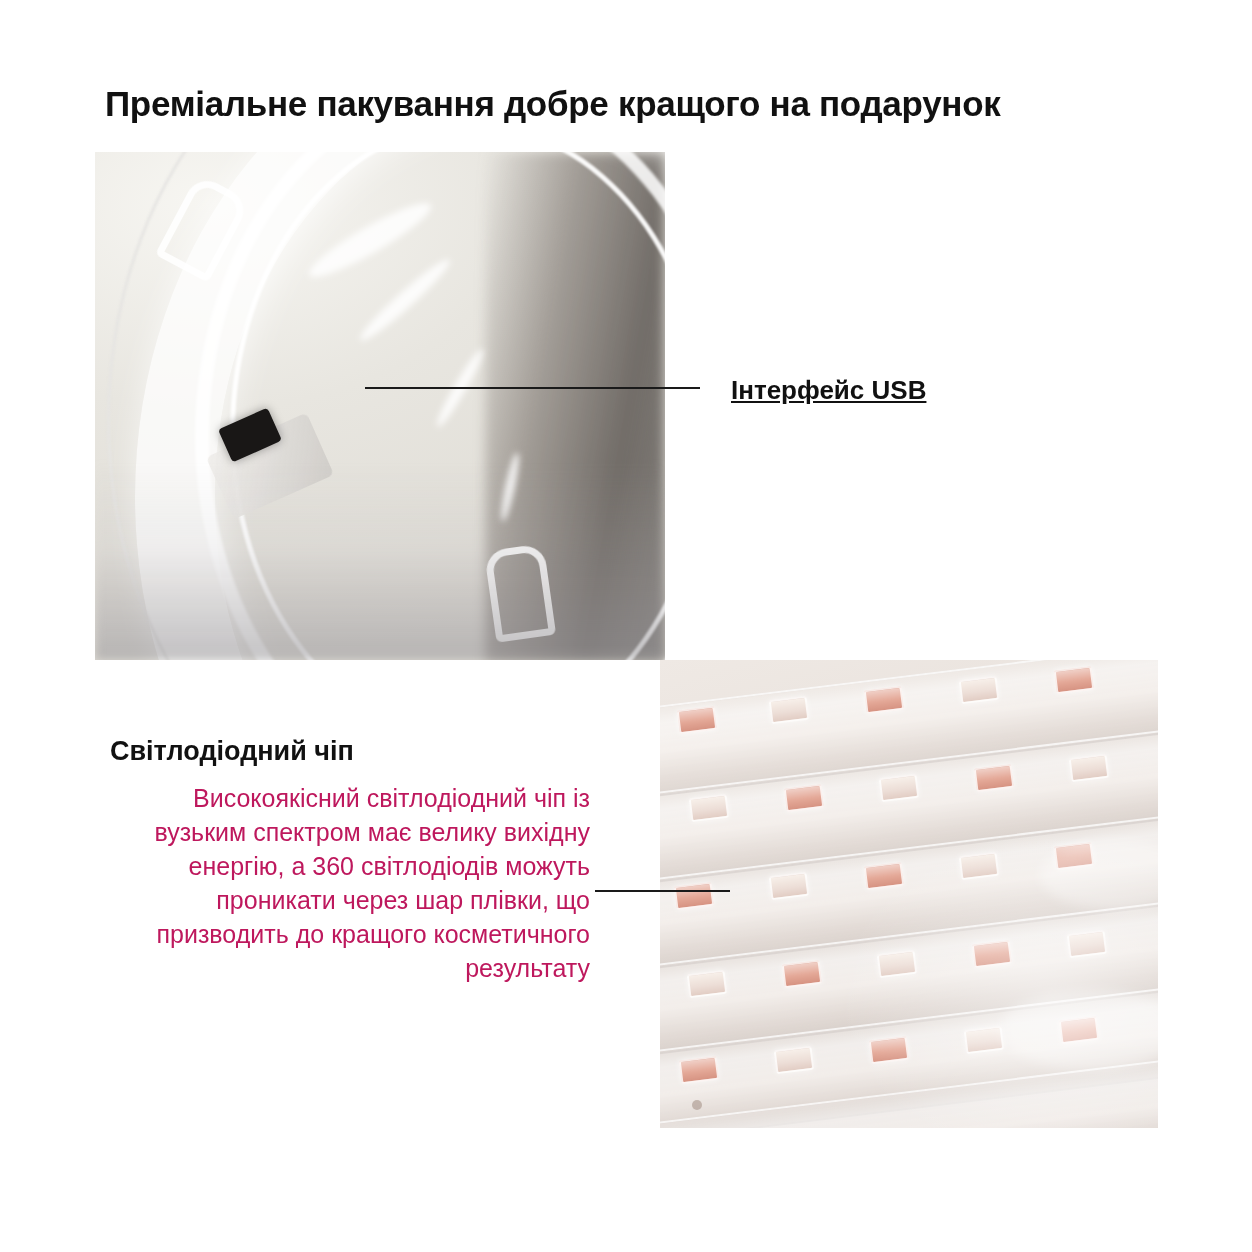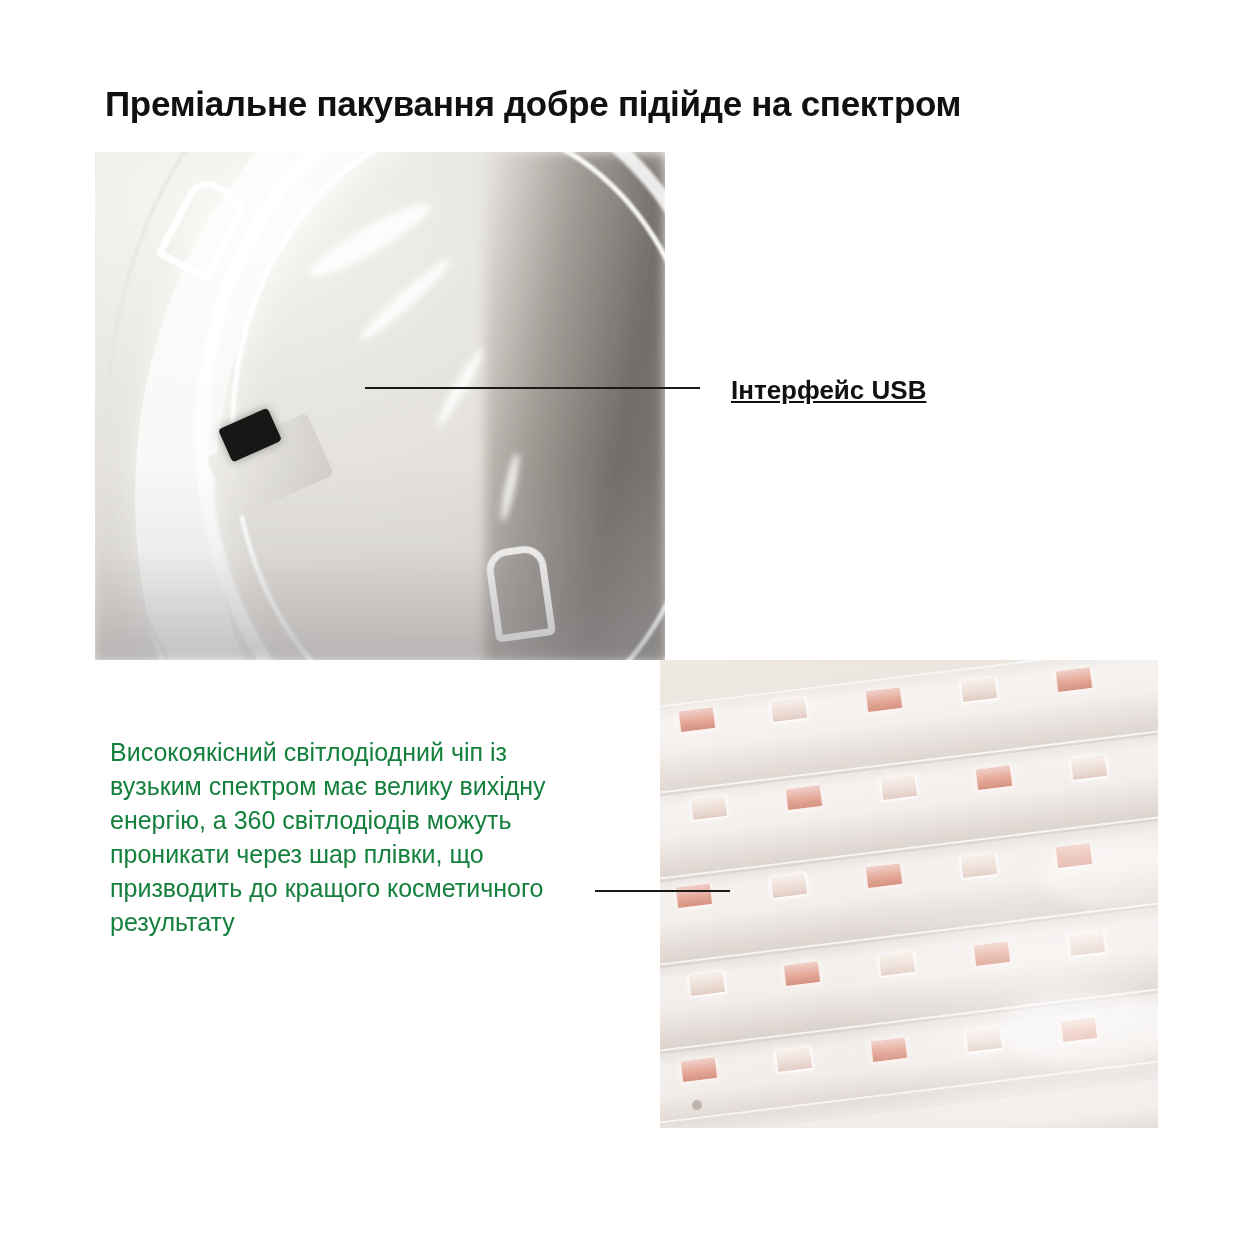--- a/index.html
+++ b/index.html
@@ -238,32 +238,33 @@
   }
   .led-block .title {
     font-size: 27px;
     font-weight: bold;
     color: #111111;
     margin: 0 0 14px 0;
     line-height: 1.2;
   }
   .led-block .body {
     font-size: 25px;
-    color: #15803d;
+    color: #be185d;
     line-height: 1.36;
     margin: 0;
     max-width: 480px;
+    text-align: right;
   }
 </style>
 </head>
 <body>
 
 <div class="page">
 
-  <h1 class="heading">Преміальне пакування добре підійде на спектром</h1>
+  <h1 class="heading">Преміальне пакування добре кращого на подарунок</h1>
 
   <div class="photo-top">
     <div class="bg"></div>
     <div class="dark-band"></div>
     <div class="ring"></div>
     <div class="ring-inner"></div>
     <div class="ring-hi"></div>
     <div class="ring-edge"></div>
 
     <div class="glint" style="left:205px; top:75px; width:140px; height:26px; transform:rotate(-30deg);"></div>
@@ -325,16 +326,17 @@
 
     <div class="dot" style="left:32px; top:440px;"></div>
     <div class="blob" style="left:380px; top:180px; width:150px; height:70px;"></div>
     <div class="blob" style="left:340px; top:330px; width:180px; height:80px;"></div>
     <div class="gloss"></div>
   </div>
 
   <div class="callout-line" style="left:595px; top:890px; width:135px;"></div>
 
   <div class="led-block">
+    <h2 class="title">Світлодіодний чіп</h2>
     <p class="body">Високоякісний світлодіодний чіп із вузьким спектром має велику вихідну енергію, а 360 світлодіодів можуть проникати через шар плівки, що призводить до кращого косметичного результату</p>
   </div>
 
 </div>
 
 </body></html>

